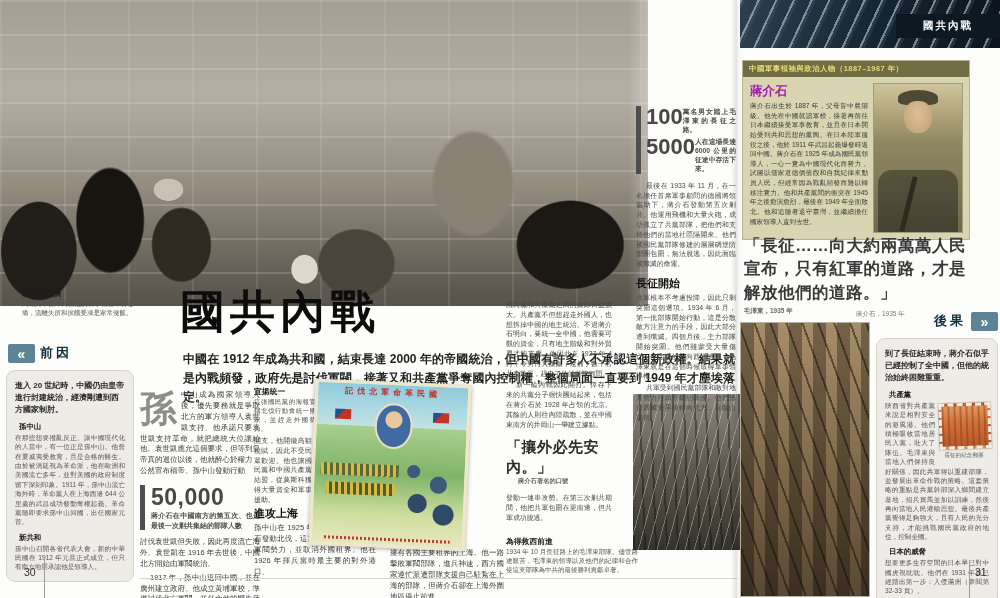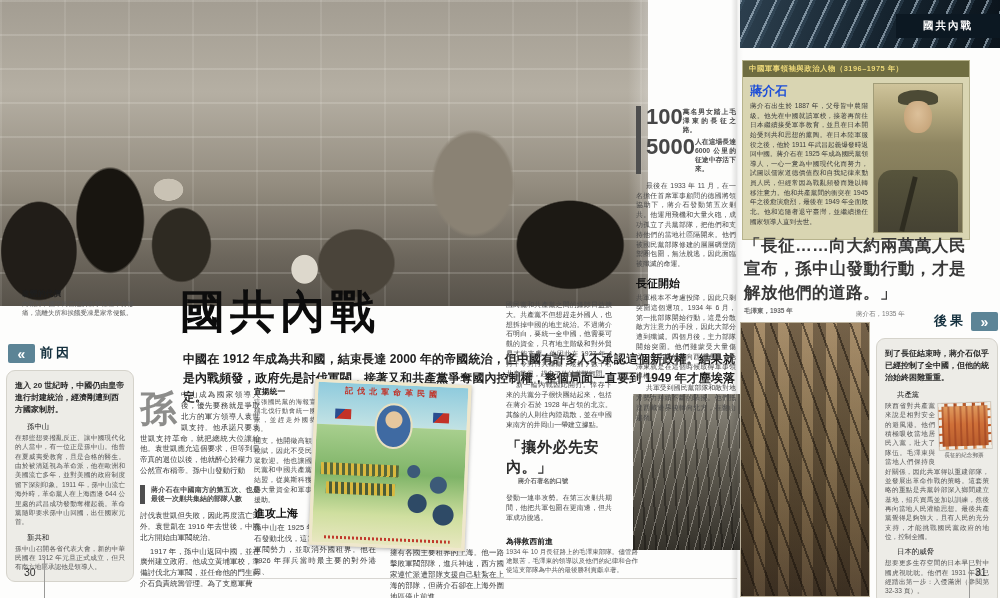--- a/index.html
+++ b/index.html
@@ -5,21 +5,21 @@
   html,body{margin:0;padding:0;background:#e9e9e7;font-family:"Liberation Sans",sans-serif;}
   #spread{position:relative;width:1000px;height:598px;background:#fdfdfc;overflow:hidden;margin:0 auto;}
   .abs{position:absolute;}
   .body-s{font-size:7.5px;line-height:1.45;color:#3b3b3b;text-align:justify;}
   .body-xs{font-size:6.9px;line-height:1.42;color:#474747;text-align:justify;}
   .col-head{font-size:11px;font-weight:bold;color:#101010;margin:7px 0 2px;}
   .cap-title{font-size:7.8px;font-weight:bold;color:#1e1e1e;margin-bottom:1px;}
   .cap-body{font-size:6.5px;line-height:1.38;color:#555;text-align:justify;}
   .panel{background:#edece7;border:1px solid #d5d3cb;border-radius:9px;padding:9px 8px;box-sizing:border-box;}
   .panel-intro{font-size:8px;font-weight:bold;line-height:1.5;color:#2a2a2a;margin-bottom:5px;}
-  .panel-head{font-size:7.4px;font-weight:normal;color:#1a1a1a;margin:6px 12px 1px;}
+  .panel-head{font-size:7.4px;font-weight:bold;color:#1a1a1a;margin:6px 4px 1px;}
   .panel-body{font-size:6.6px;line-height:1.42;color:#555;text-align:justify;}
   .section-header{display:flex;align-items:flex-start;gap:5px;}
   .section-title{font-size:13px;font-weight:bold;color:#14303e;letter-spacing:3px;}
   .chev{background:#5c8496;color:#fff;font-size:14px;font-weight:bold;width:27px;height:19px;
         display:flex;align-items:center;justify-content:center;border-radius:2px;line-height:1;}
   .stat{border-left:5px solid #4e4e4e;padding-left:6px;}
   .stat-num{font-size:23px;font-weight:800;color:#474747;line-height:1.05;letter-spacing:.5px;}
   .stat-cap{font-size:7px;font-weight:bold;color:#4e4e4e;line-height:1.35;margin-top:2px;text-align:justify;}
   .stat2-row{display:flex;gap:0;align-items:flex-start;margin-bottom:2px;}
   .stat2-num{font-size:22px;font-weight:800;color:#474747;line-height:1;}
@@ -49,21 +49,21 @@
   #photo-fade{background:linear-gradient(90deg, rgba(253,253,252,0) 0%, rgba(253,253,252,.9) 55%, #fdfdfc 100%);}
   
   #r-top-photo{background:
     repeating-linear-gradient(115deg, rgba(200,220,235,.55) 0 2px, rgba(70,95,115,.3) 2px 5px, rgba(0,0,0,0) 5px 16px),
     linear-gradient(100deg,#2c3f4e 0%,#16242f 55%,#0b141c 100%);}
   #tab{background:#0c1822;color:#fff;font-size:10.5px;font-weight:bold;letter-spacing:2px;
        display:flex;align-items:center;justify-content:center;}
   
   .bio{background:#d9d5b2;border:1px solid #b7b38d;}
   .bio-header{background:#6f6d41;color:#ecd879;font-size:7.4px;font-weight:bold;padding:3px 6px;letter-spacing:.5px;}
-  .bio-name{font-size:12.5px;font-weight:bold;color:#1d4ed8;margin:4px 0 1px;}
+  .bio-name{font-size:12.5px;font-weight:bold;color:#a21caf;margin:4px 0 1px;}
   .bio-body{font-size:6.6px;line-height:1.46;color:#3a3a3a;text-align:justify;}
   .bio-flex{display:flex;}
   .chiang{position:relative;width:88px;height:148px;margin:6px 6px 6px 0;flex:none;overflow:hidden;
     background:linear-gradient(180deg,#cfc49b 0%,#b3a87e 18%,#8f8662 40%,#6e684c 100%);
     border:1px solid #a29d78;}
   .chiang .cap{position:absolute;left:50%;top:6px;width:40px;height:15px;margin-left:-20px;background:#4c4a35;border-radius:50% 50% 25% 25%;}
   .chiang .face{position:absolute;left:50%;top:17px;width:28px;height:32px;margin-left:-14px;border-radius:45%;
     background:radial-gradient(ellipse at 50% 40%, #dcc09a 0%, #c9a87e 70%, #a88a62 100%);}
   .chiang .uniform{position:absolute;left:50%;bottom:0;width:80px;height:62px;margin-left:-40px;border-radius:14px 14px 0 0;
     background:linear-gradient(180deg,#57543c,#454233);}
@@ -135,20 +135,21 @@
     <div class="panel-body">在那些想要撥亂反正、讓中國現代化的人當中，有一位正是孫中山。他曾在夏威夷受教育，且是合格的醫生。由於被清廷視為革命派，他在歐洲和美國流亡多年，並對美國的政府制度留下深刻印象。1911 年，孫中山流亡海外時，革命黨人在上海西邊 644 公里處的武昌成功發動奪權起義。革命黨隨即要求孫中山回國，出任國家元首。</div>
     <div class="panel-head">新共和</div>
     <div class="panel-body">孫中山召開各省代表大會，新的中華民國在 1912 年元旦正式成立，但只有南方地區承認他是領導人。</div>
   </div>
 
   <div class="abs" style="left:140px;top:390px;width:120px;">
     <div class="body-s">
       <span class="dropcap">孫</span><span>中山成為國家領導人後，優先要務就是爭取北方的軍方領導人袁世凱支持。他承諾只要袁世凱支持革命，就把總統大位讓給他。袁世凱應允這個要求，但等到皇帝真的退位以後，他就醉心於權力，公然宣布稱帝。孫中山發動行動</span>
     </div>
     <div class="stat" style="margin:8px 0 7px;">
+      <div class="stat-num">50,000</div>
       <div class="stat-cap">蔣介石在中國南方的第五次、也是最後一次剿共集結的部隊人數</div>
     </div>
     <div class="body-s">討伐袁世凱但失敗，因此再度流亡海外。袁世凱在 1916 年去世後，中國北方開始由軍閥統治。</div>
     <div class="body-s" style="margin-top:3px;text-indent:10px;">1917 年，孫中山返回中國，並在廣州建立政府。他成立黃埔軍校，準備討伐北方軍閥，並任命他的門生蔣介石負責統籌管理。為了支應軍費</div>
   </div>
 
   <div class="abs" style="left:254px;top:386px;width:62px;">
     <div class="cap-title">宣揚統一</div>
     <div class="cap-body">這張國民黨的海報宣稱北伐行動會統一國家，並趕走外國勢力。</div>
   </div>
@@ -206,38 +207,38 @@
   <span class="abs page-num" style="left:24px;top:566px;">30</span>
   <div class="abs pageline" style="left:44px;top:560px;"></div>
   <div class="abs footrule" style="left:140px;top:578px;width:597px;height:1px;"></div>
 
   <div id="gutter" class="abs" style="left:731px;top:0;width:12px;height:598px;z-index:5;"></div>
 
   <div id="r-top-photo" class="abs" style="left:740px;top:0;width:260px;height:48px;"></div>
   <div id="tab" class="abs" style="left:896px;top:14px;width:104px;height:24px;">國共內戰</div>
 
   <div class="abs bio" style="left:742px;top:60px;width:226px;">
-    <div class="bio-header">中國軍事領袖與政治人物（3196–1975 年）</div>
+    <div class="bio-header">中國軍事領袖與政治人物（1887–1967 年）</div>
     <div class="bio-flex">
       <div style="flex:1;padding:2px 5px 7px 7px;">
         <div class="bio-name">蔣介石</div>
         <div class="bio-body">蔣介石出生於 1887 年，父母皆中農階級。他先在中國就讀軍校，接著再前往日本繼續接受軍事教育，並且在日本開始受到共和思想的薰陶。在日本陸軍服役之後，他於 1911 年武昌起義爆發時返回中國。蔣介石在 1925 年成為國民黨領導人，一心一意為中國現代化而努力，試圖以儒家道德價值觀和自我紀律來動員人民，但經常因為戰亂頻發而難以轉移注意力。他和共產黨間的衝突在 1945 年之後愈演愈烈，最後在 1949 年全面敗北。他和追隨者退守臺灣，並繼續擔任國家領導人直到去世。</div>
       </div>
       <div class="chiang">
         <div class="uniform"></div>
         <div class="strap"></div>
         <div class="cap"></div>
         <div class="face"></div>
       </div>
     </div>
   </div>
   <span class="abs" style="left:856px;top:310px;font-size:6.5px;color:#7a7a7a;">蔣介石，1935 年</span>
 
   <div class="abs" style="left:744px;top:234px;width:222px;">
-    <div class="quote-main">「長征……向大約兩萬萬人民宣布，孫中山發動行動，才是解放他們的道路。」</div>
+    <div class="quote-main">「長征……向大約兩萬萬人民宣布，只有紅軍的道路，才是解放他們的道路。」</div>
     <div class="quote-attr">毛澤東，1935 年</div>
   </div>
 
   <div id="r-soldier-photo" class="abs" style="left:740px;top:322px;width:128px;height:273px;"></div>
 
   <div class="abs section-header" style="left:878px;top:312px;width:120px;justify-content:flex-end;">
     <span class="section-title">後果</span>
     <span class="chev">»</span>
   </div>
   <div class="abs panel" style="left:876px;top:338px;width:122px;">

